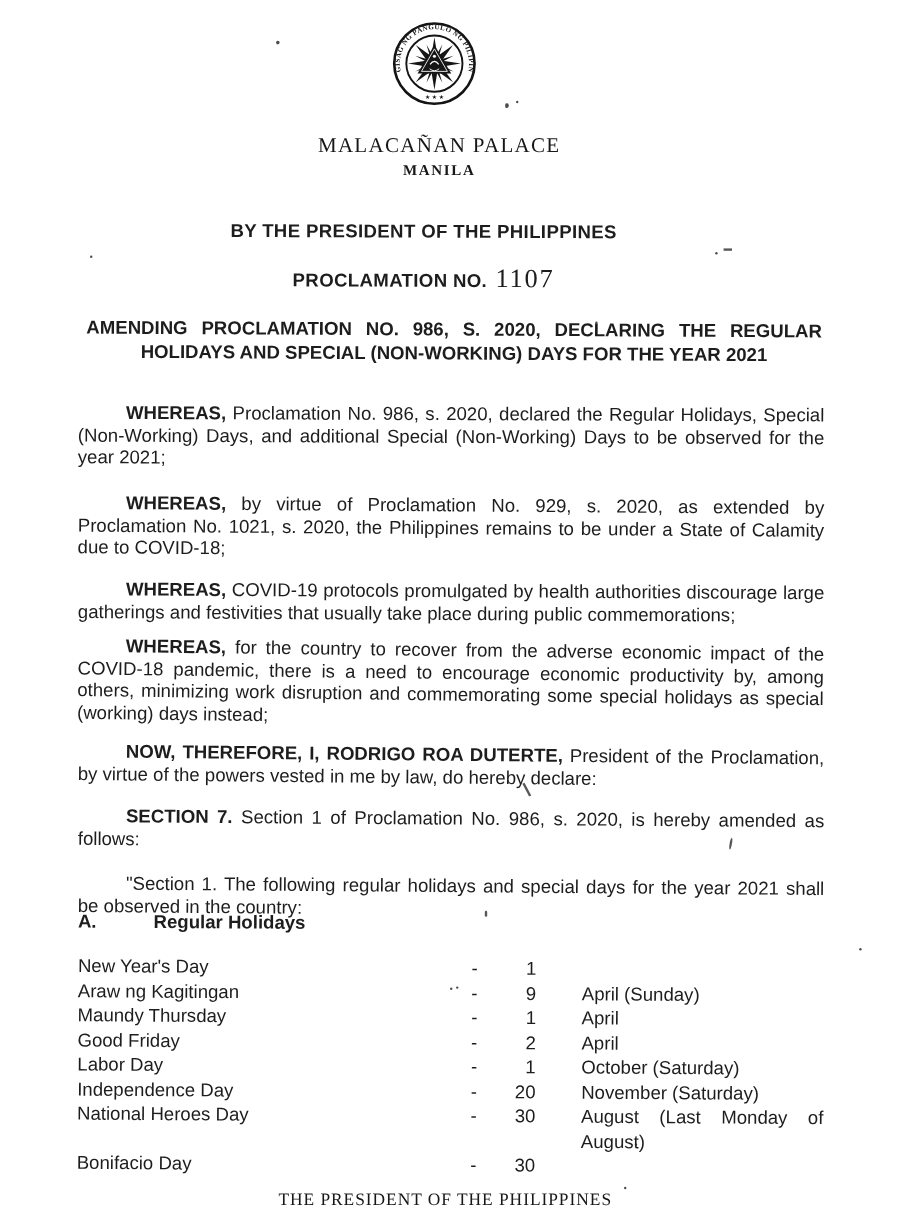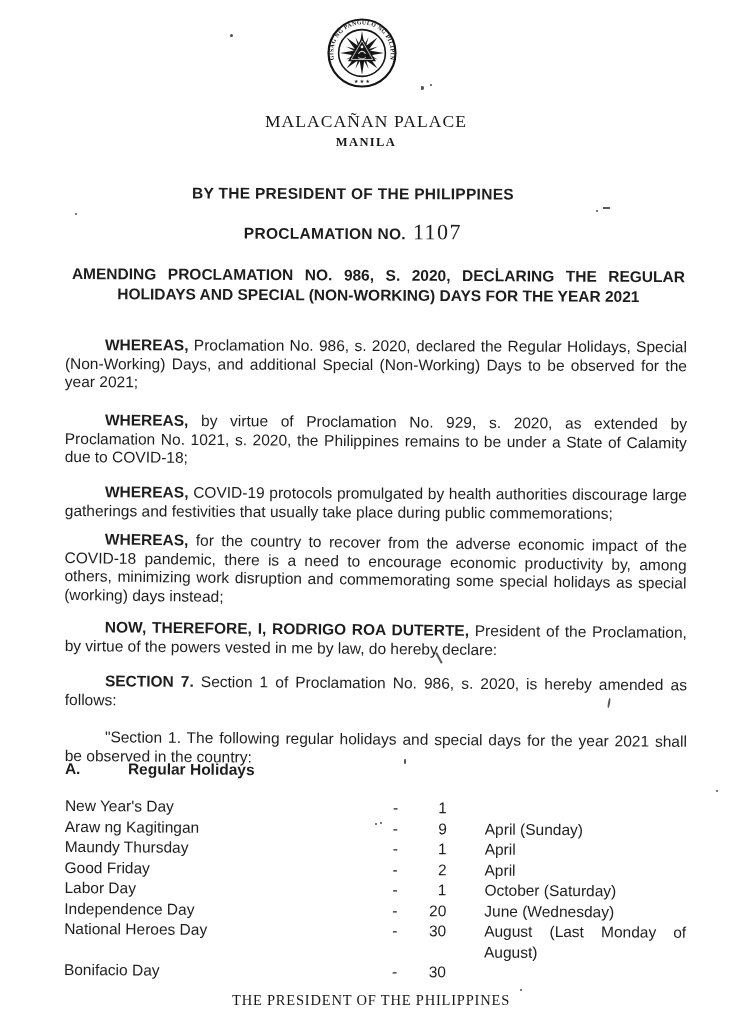--- a/index.html
+++ b/index.html
@@ -194,21 +194,21 @@
     <div class="holiday-row">
       <div class="h-name">Labor Day</div>
       <div class="h-dash">-</div>
       <div class="h-day">1</div>
       <div class="h-date">October (Saturday)</div>
     </div>
     <div class="holiday-row">
       <div class="h-name">Independence Day</div>
       <div class="h-dash">-</div>
       <div class="h-day">20</div>
-      <div class="h-date">June (Wednesday)</div>
+      <div class="h-date">November (Saturday)</div>
     </div>
     <div class="holiday-row">
       <div class="h-name">National Heroes Day</div>
       <div class="h-dash">-</div>
       <div class="h-day">30</div>
       <div class="h-date">August (Last Monday of August)</div>
     </div>
     <div class="holiday-row">
       <div class="h-name">Bonifacio Day</div>
       <div class="h-dash">-</div>

